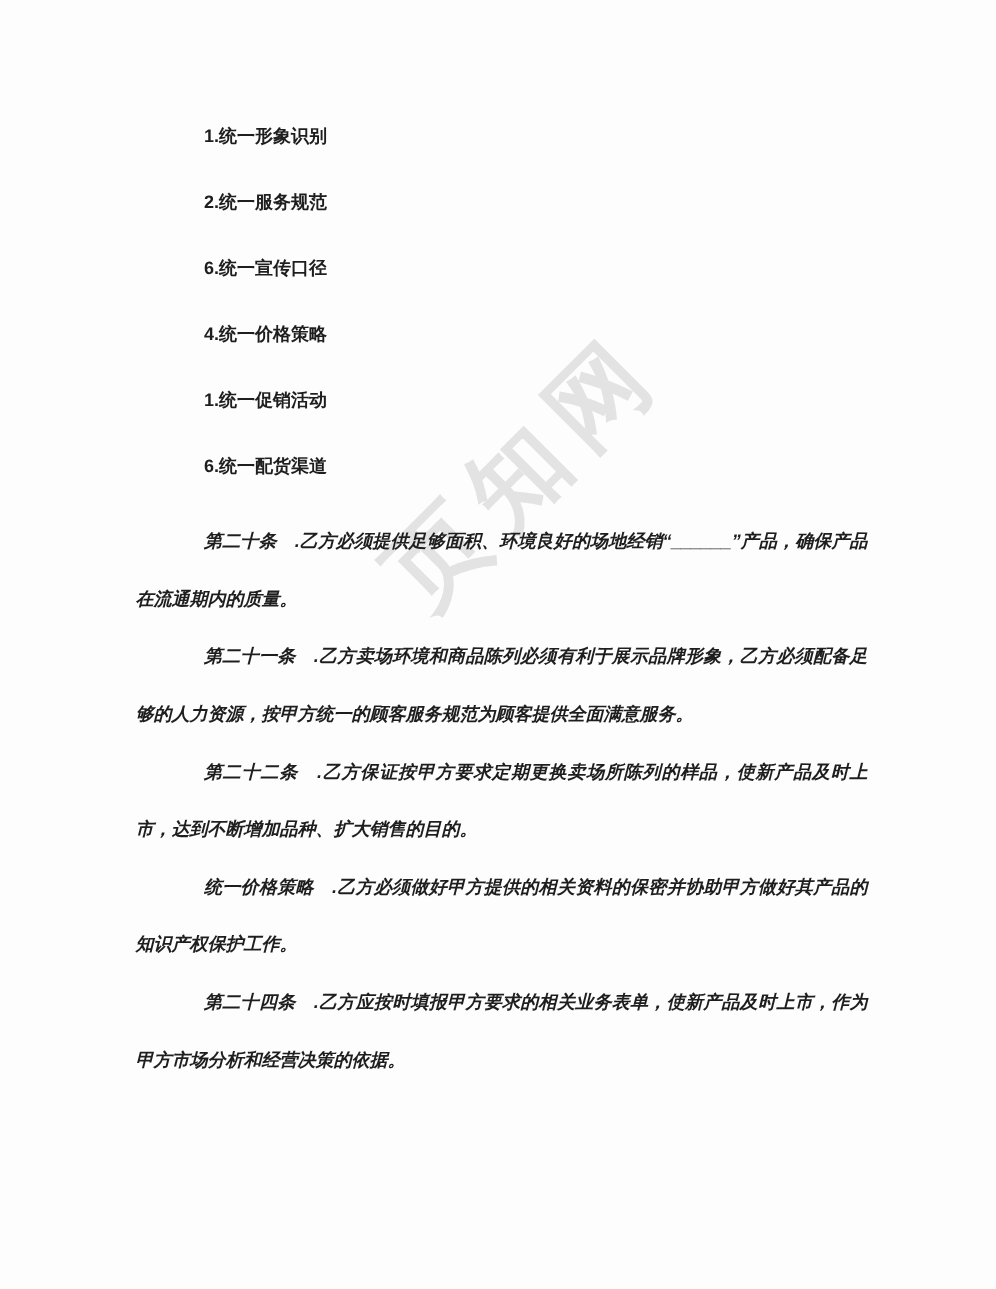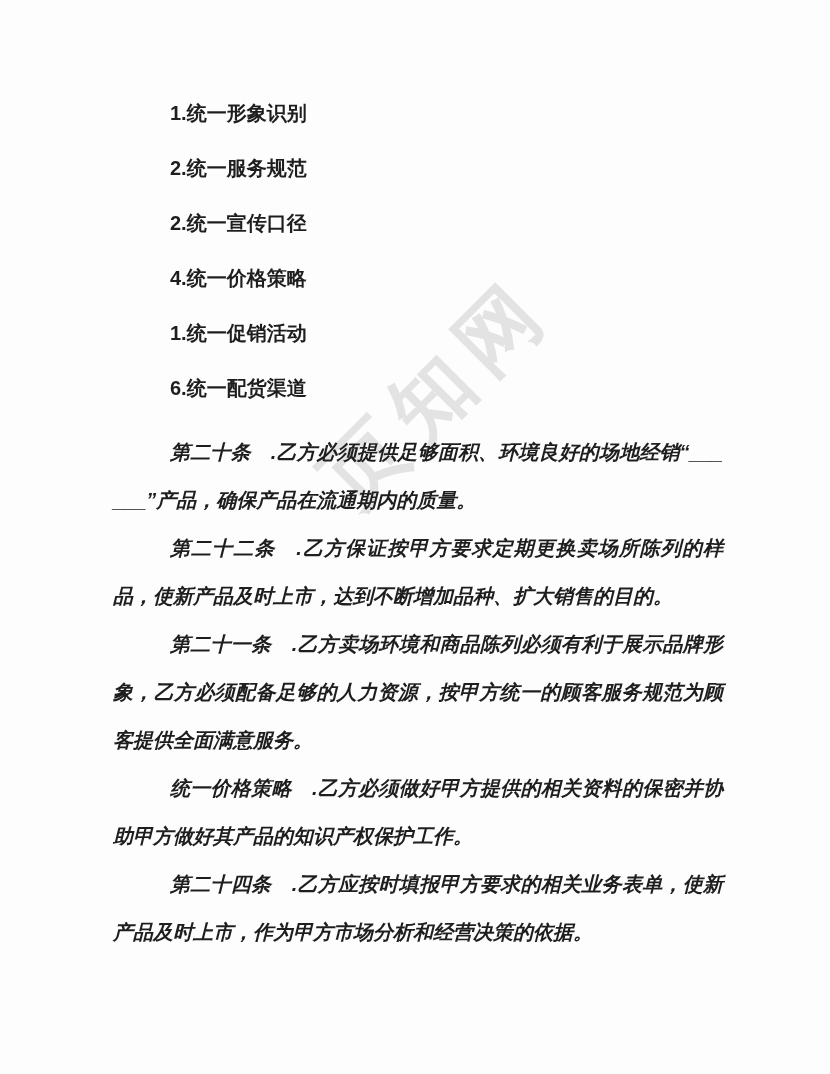--- a/index.html
+++ b/index.html
@@ -28,21 +28,21 @@
     user-select: none;
   }
   .content {
     position: absolute;
     left: 113px;
     top: 0;
     width: 610px;
     padding-top: 86px;
     z-index: 1;
     color: #1e1e1e;
-    font-size: 20px;
+    font-size: 15px;
     font-weight: 600;
   }
   .unified-list { margin: 0; padding: 0; }
   .list-item {
     line-height: 55px;
     margin-left: 57px;
     white-space: nowrap;
   }
   .articles-wrap { margin-top: 12px; }
   .article {
@@ -59,28 +59,28 @@
 
 <div class="page" style="background: rgb(253, 253, 253); color: rgb(30, 30, 30);">
 
   <div class="watermark" style="color: rgb(227, 227, 227);">页知网</div>
 
   <div class="content">
 
     <div class="unified-list">
       <div class="list-item">1.统一形象识别</div>
       <div class="list-item">2.统一服务规范</div>
-      <div class="list-item">2.统一宣传口径</div>
+      <div class="list-item">6.统一宣传口径</div>
       <div class="list-item">4.统一价格策略</div>
       <div class="list-item">1.统一促销活动</div>
       <div class="list-item">6.统一配货渠道</div>
     </div>
 
     <div class="articles-wrap">
       <p class="article">第二十条　.乙方必须提供足够面积、环境良好的场地经销“______”产品，确保产品在流通期内的质量。</p>
+      <p class="article">第二十一条　.乙方卖场环境和商品陈列必须有利于展示品牌形象，乙方必须配备足够的人力资源，按甲方统一的顾客服务规范为顾客提供全面满意服务。</p>
       <p class="article">第二十二条　.乙方保证按甲方要求定期更换卖场所陈列的样品，使新产品及时上市，达到不断增加品种、扩大销售的目的。</p>
-      <p class="article">第二十一条　.乙方卖场环境和商品陈列必须有利于展示品牌形象，乙方必须配备足够的人力资源，按甲方统一的顾客服务规范为顾客提供全面满意服务。</p>
       <p class="article">统一价格策略　.乙方必须做好甲方提供的相关资料的保密并协助甲方做好其产品的知识产权保护工作。</p>
       <p class="article">第二十四条　.乙方应按时填报甲方要求的相关业务表单，使新产品及时上市，作为甲方市场分析和经营决策的依据。</p>
     </div>
 
   </div>
 </div>
 
 </body></html>

